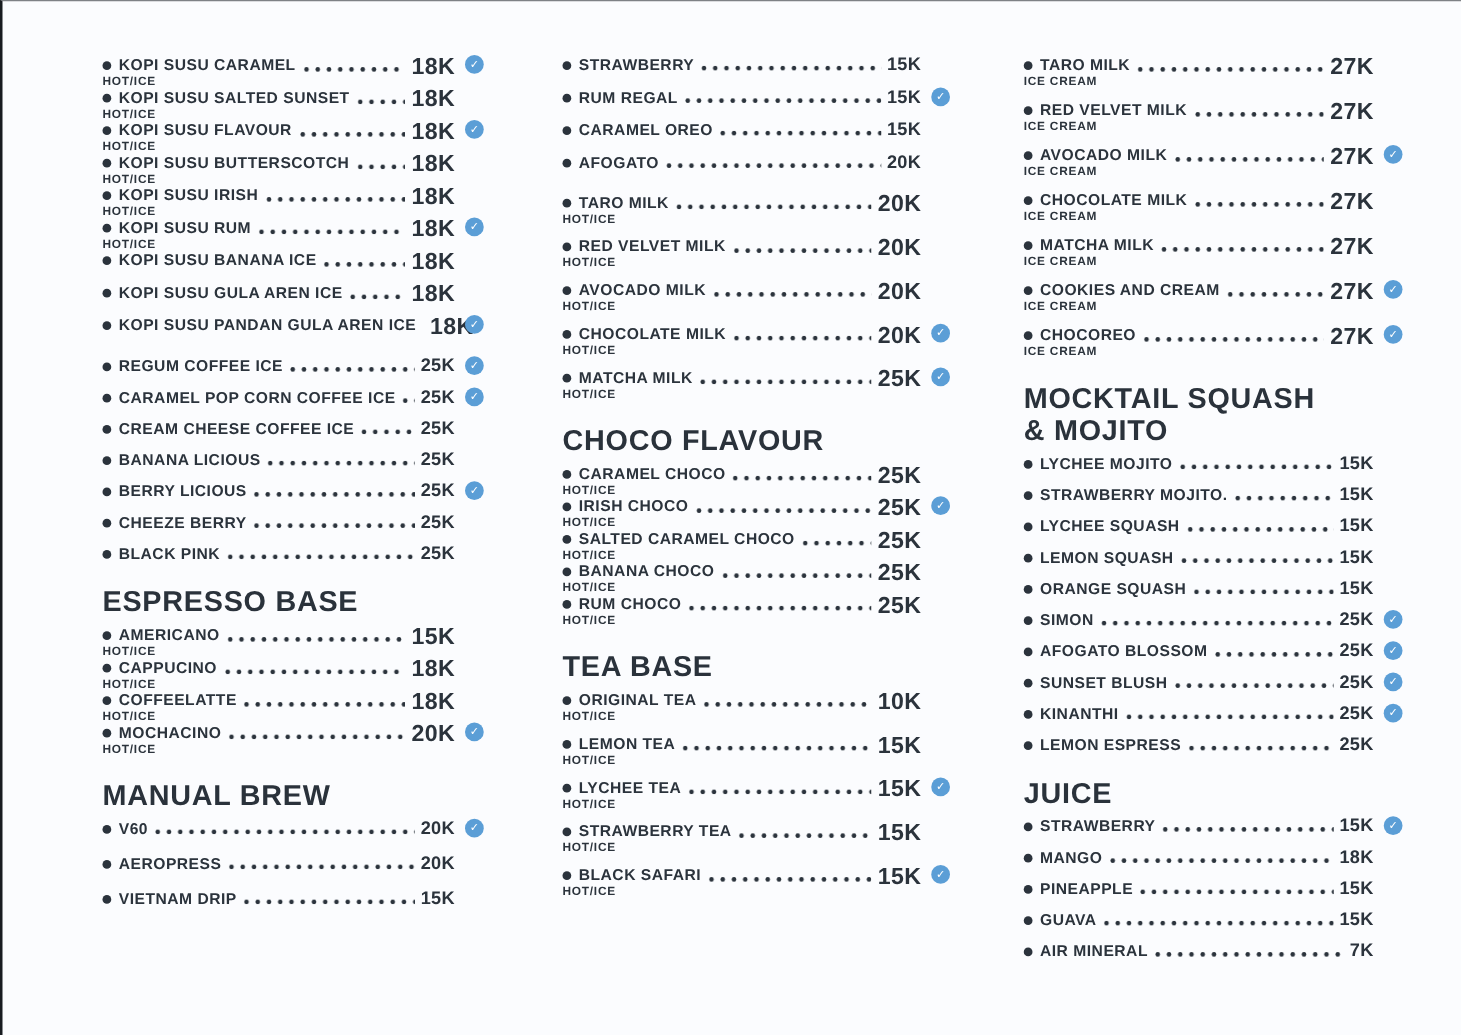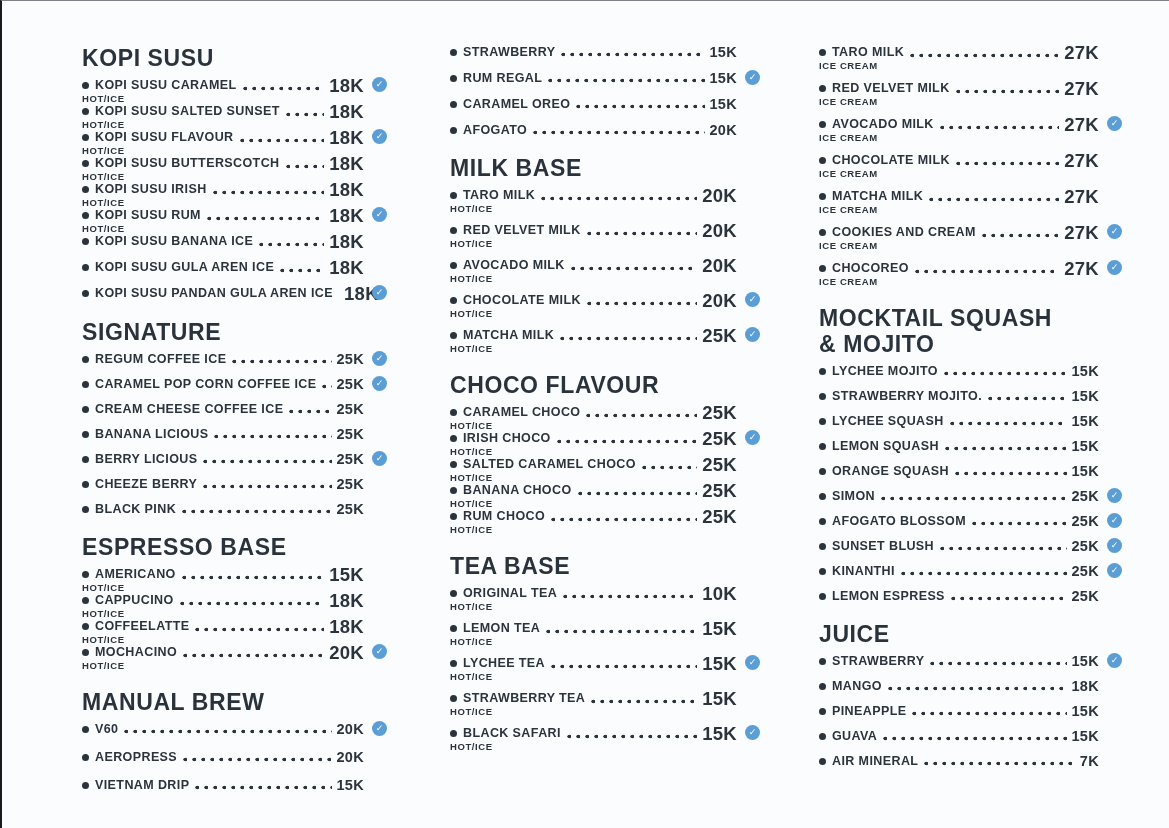--- a/index.html
+++ b/index.html
@@ -92,21 +92,20 @@
     line-height: 15px;
     text-align: center;
   }
 </style>
 </head>
 <body>
 
 <div class="page">
     <div class="col col-1">
       <section class="section lg">
-        <h2 class="section-title">KOPI SUSU</h2>
         <div class="item" style="--gap: 0px;">
           <div class="row">
             <span class="bullet"></span>
             <span class="name">KOPI SUSU CARAMEL</span>
             <span class="leader"></span>
             <span class="price">18K</span>
             <span class="badge">✓</span>
           </div>
           <div class="sub">HOT/ICE</div>
         </div>
@@ -177,21 +176,20 @@
           <div class="row">
             <span class="bullet"></span>
             <span class="name">KOPI SUSU PANDAN GULA AREN ICE</span>
             <span class="leader"></span>
             <span class="price">18K</span>
             <span class="badge">✓</span>
           </div>
         </div>
       </section>
       <section class="section">
-        <h2 class="section-title">SIGNATURE</h2>
         <div class="item no-sub" style="--gap: 0px;">
           <div class="row">
             <span class="bullet"></span>
             <span class="name">REGUM COFFEE ICE</span>
             <span class="leader"></span>
             <span class="price">25K</span>
             <span class="badge">✓</span>
           </div>
         </div>
         <div class="item no-sub" style="--gap: 0px;">
@@ -344,21 +342,20 @@
         <div class="item no-sub" style="--gap: 1px;">
           <div class="row">
             <span class="bullet"></span>
             <span class="name">AFOGATO</span>
             <span class="leader"></span>
             <span class="price">20K</span>
           </div>
         </div>
       </section>
       <section class="section lg">
-        <h2 class="section-title">MILK BASE</h2>
         <div class="item" style="--gap: 9px;">
           <div class="row">
             <span class="bullet"></span>
             <span class="name">TARO MILK</span>
             <span class="leader"></span>
             <span class="price">20K</span>
           </div>
           <div class="sub">HOT/ICE</div>
         </div>
         <div class="item" style="--gap: 9px;">

